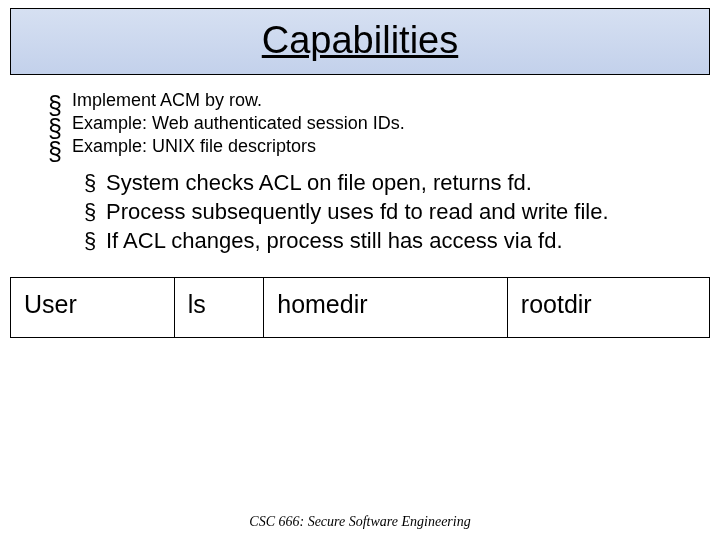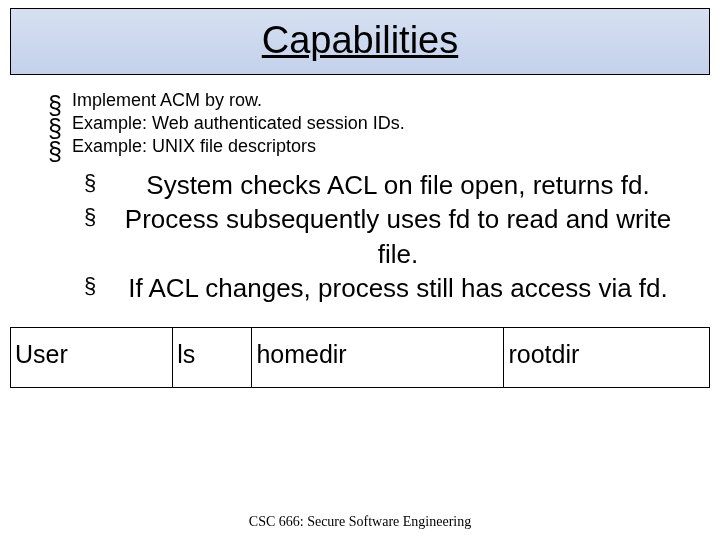--- a/index.html
+++ b/index.html
@@ -43,53 +43,53 @@
       left: 0;
       top: 0;
       font-size: 25px;
     }
     ul.sub-list {
       list-style: none;
       padding-left: 54px;
       margin-top: 10px;
     }
     ul.sub-list > li {
-      font-size: 26px;
+      font-size: 22px;
       line-height: 1.32;
       padding-left: 22px;
       position: relative;
-      text-align: center;
     }
     ul.sub-list > li::before {
       content: "§";
       position: absolute;
       left: 0;
       top: 0;
       font-size: 22px;
     }
     table.cap-table {
       border-collapse: collapse;
       width: calc(100% - 20px);
       margin: 22px 10px 0 10px;
     }
     table.cap-table td {
       border: 1.5px solid #000;
       font-size: 25px;
-      padding: 12px 10px 18px 4px;
+      padding: 12px 10px 18px 13px;
       text-align: left;
       vertical-align: top;
     }
     .footer {
       position: absolute;
       bottom: 10px;
       left: 0;
       width: 100%;
       text-align: center;
       font-size: 14px;
       font-family: "Times New Roman", serif;
+      font-style: italic;
     }
   </style>
 </head>
 <body>
 
 <div class="title-bar">
   <h1>Capabilities</h1>
 </div>
 
 <div class="content">

